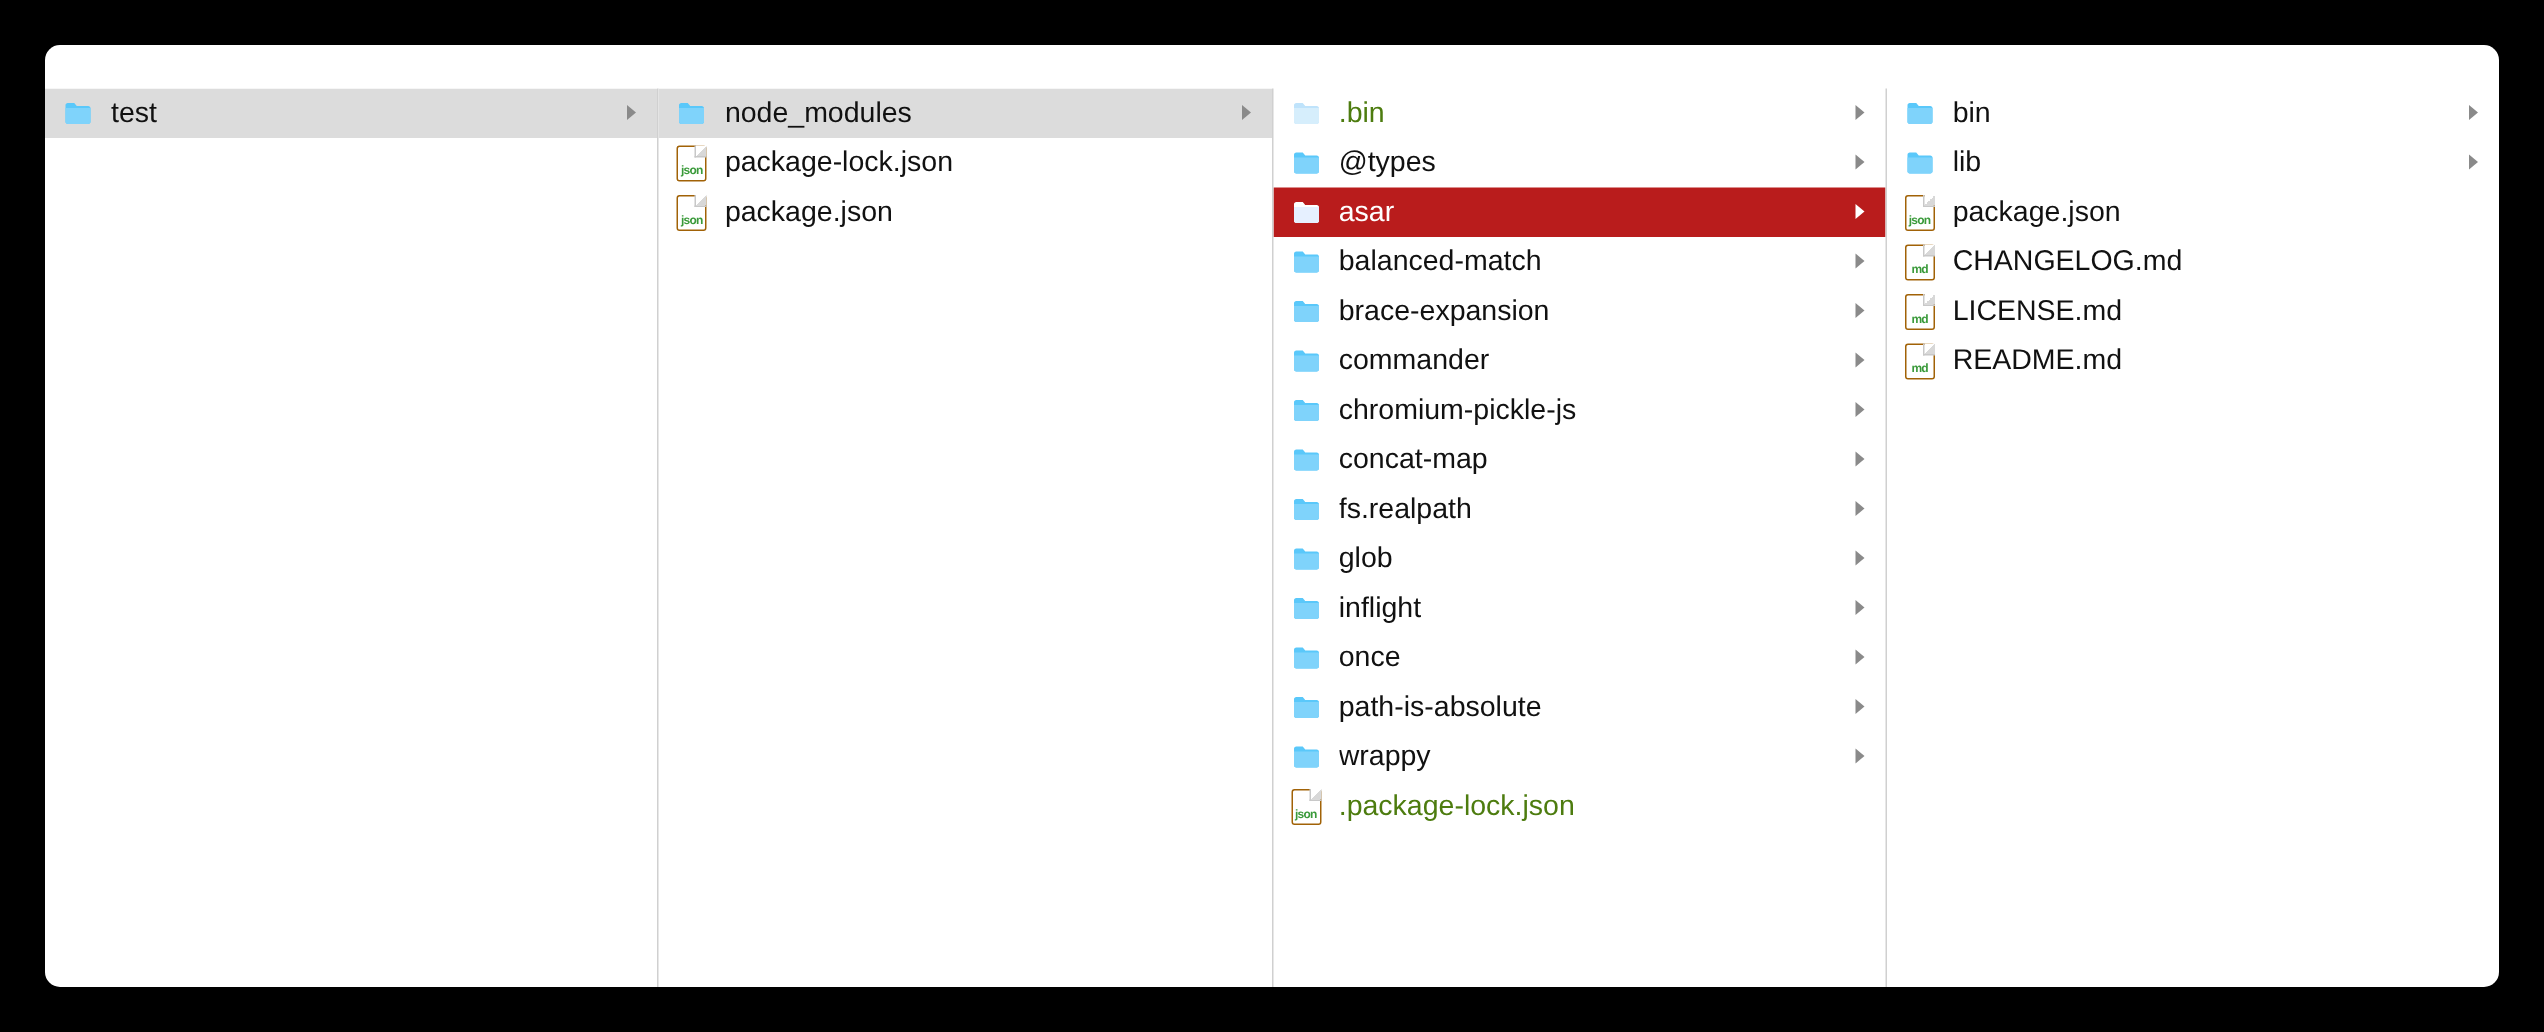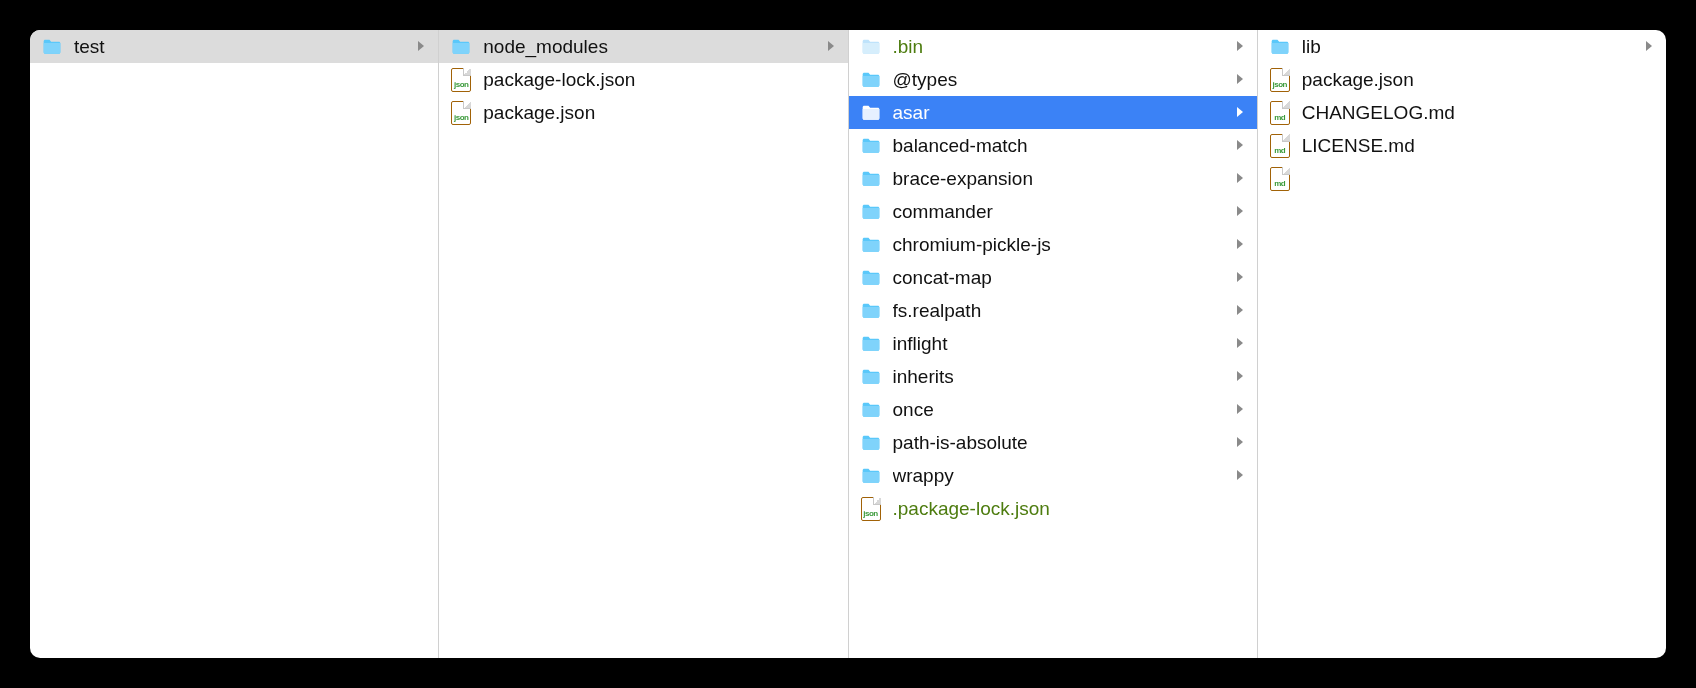--- a/index.html
+++ b/index.html
@@ -21,32 +21,33 @@
     border-radius: 10px;
     display: flex;
     overflow: hidden;
     box-shadow: 0 0 0 1px rgba(0,0,0,0.15);
   }
   .column {
     flex: 1 1 0;
     border-right: 1px solid #d0d0d0;
     overflow-y: auto;
     min-width: 0;
+    margin-top: 29px;
   }
   .column:last-child { border-right: none; }
   .row {
     display: flex;
     align-items: center;
     height: 33px;
     padding: 0 8px 0 10px;
     cursor: default;
     position: relative;
   }
   .row.path-selected { background: #dcdcdc; }
-  .row.active-selected { background: #3b82f6; color: #fff; }
+  .row.active-selected { background: #b91c1c; color: #fff; }
   .row.dimmed .name { color: #4d7c0f; }
   .row.dimmed .folder-icon svg path:first-child { fill: #bfe3fb; }
   .row.dimmed .folder-icon svg path:nth-child(2) { fill: #d6eefc; }
   .icon {
     width: 24px;
     height: 24px;
     flex: 0 0 24px;
     margin-right: 10px;
     display: flex;
     align-items: center;
@@ -282,35 +283,35 @@
           </svg>
         </span>
       </div>
       <div class="row">
         <div class="icon folder-icon">
           <svg viewBox="0 0 24 24" width="24" height="20">
             <path d="M2 5c0-1 .8-1.8 1.8-1.8h5.2l2 2.4h9.2c1 0 1.8.8 1.8 1.8v10.8c0 1-.8 1.8-1.8 1.8H3.8C2.8 20 2 19.2 2 18.2V5z" fill="#5ac8fa"></path>
             <path d="M2 7.2h20v11c0 1-.8 1.8-1.8 1.8H3.8C2.8 20 2 19.2 2 18.2v-11z" fill="#7fd3fb"></path>
           </svg>
         </div>
+        <span class="name">glob</span>
+        <span class="chevron">
+          <svg viewBox="0 0 10 12" width="10" height="12">
+            <polygon points="2,1 8,6 2,11"></polygon>
+          </svg>
+        </span>
+      </div>
+      <div class="row">
+        <div class="icon folder-icon">
+          <svg viewBox="0 0 24 24" width="24" height="20">
+            <path d="M2 5c0-1 .8-1.8 1.8-1.8h5.2l2 2.4h9.2c1 0 1.8.8 1.8 1.8v10.8c0 1-.8 1.8-1.8 1.8H3.8C2.8 20 2 19.2 2 18.2V5z" fill="#5ac8fa"></path>
+            <path d="M2 7.2h20v11c0 1-.8 1.8-1.8 1.8H3.8C2.8 20 2 19.2 2 18.2v-11z" fill="#7fd3fb"></path>
+          </svg>
+        </div>
         <span class="name">inflight</span>
-        <span class="chevron">
-          <svg viewBox="0 0 10 12" width="10" height="12">
-            <polygon points="2,1 8,6 2,11"></polygon>
-          </svg>
-        </span>
-      </div>
-      <div class="row">
-        <div class="icon folder-icon">
-          <svg viewBox="0 0 24 24" width="24" height="20">
-            <path d="M2 5c0-1 .8-1.8 1.8-1.8h5.2l2 2.4h9.2c1 0 1.8.8 1.8 1.8v10.8c0 1-.8 1.8-1.8 1.8H3.8C2.8 20 2 19.2 2 18.2V5z" fill="#5ac8fa"></path>
-            <path d="M2 7.2h20v11c0 1-.8 1.8-1.8 1.8H3.8C2.8 20 2 19.2 2 18.2v-11z" fill="#7fd3fb"></path>
-          </svg>
-        </div>
-        <span class="name">inherits</span>
         <span class="chevron">
           <svg viewBox="0 0 10 12" width="10" height="12">
             <polygon points="2,1 8,6 2,11"></polygon>
           </svg>
         </span>
       </div>
       <div class="row">
         <div class="icon folder-icon">
           <svg viewBox="0 0 24 24" width="24" height="20">
             <path d="M2 5c0-1 .8-1.8 1.8-1.8h5.2l2 2.4h9.2c1 0 1.8.8 1.8 1.8v10.8c0 1-.8 1.8-1.8 1.8H3.8C2.8 20 2 19.2 2 18.2V5z" fill="#5ac8fa"></path>
@@ -362,20 +363,34 @@
       </div>
     </div>
     <div class="column">
       <div class="row">
         <div class="icon folder-icon">
           <svg viewBox="0 0 24 24" width="24" height="20">
             <path d="M2 5c0-1 .8-1.8 1.8-1.8h5.2l2 2.4h9.2c1 0 1.8.8 1.8 1.8v10.8c0 1-.8 1.8-1.8 1.8H3.8C2.8 20 2 19.2 2 18.2V5z" fill="#5ac8fa"></path>
             <path d="M2 7.2h20v11c0 1-.8 1.8-1.8 1.8H3.8C2.8 20 2 19.2 2 18.2v-11z" fill="#7fd3fb"></path>
           </svg>
         </div>
+        <span class="name">bin</span>
+        <span class="chevron">
+          <svg viewBox="0 0 10 12" width="10" height="12">
+            <polygon points="2,1 8,6 2,11"></polygon>
+          </svg>
+        </span>
+      </div>
+      <div class="row">
+        <div class="icon folder-icon">
+          <svg viewBox="0 0 24 24" width="24" height="20">
+            <path d="M2 5c0-1 .8-1.8 1.8-1.8h5.2l2 2.4h9.2c1 0 1.8.8 1.8 1.8v10.8c0 1-.8 1.8-1.8 1.8H3.8C2.8 20 2 19.2 2 18.2V5z" fill="#5ac8fa"></path>
+            <path d="M2 7.2h20v11c0 1-.8 1.8-1.8 1.8H3.8C2.8 20 2 19.2 2 18.2v-11z" fill="#7fd3fb"></path>
+          </svg>
+        </div>
         <span class="name">lib</span>
         <span class="chevron">
           <svg viewBox="0 0 10 12" width="10" height="12">
             <polygon points="2,1 8,6 2,11"></polygon>
           </svg>
         </span>
       </div>
       <div class="row">
         <div class="icon file-icon-wrap">
           <div class="file-icon">
@@ -399,15 +414,16 @@
           </div>
         </div>
         <span class="name">LICENSE.md</span>
       </div>
       <div class="row">
         <div class="icon file-icon-wrap">
           <div class="file-icon">
             <span class="badge md">md</span>
           </div>
         </div>
+        <span class="name">README.md</span>
       </div>
     </div>
   </div>
 
 </body></html>

